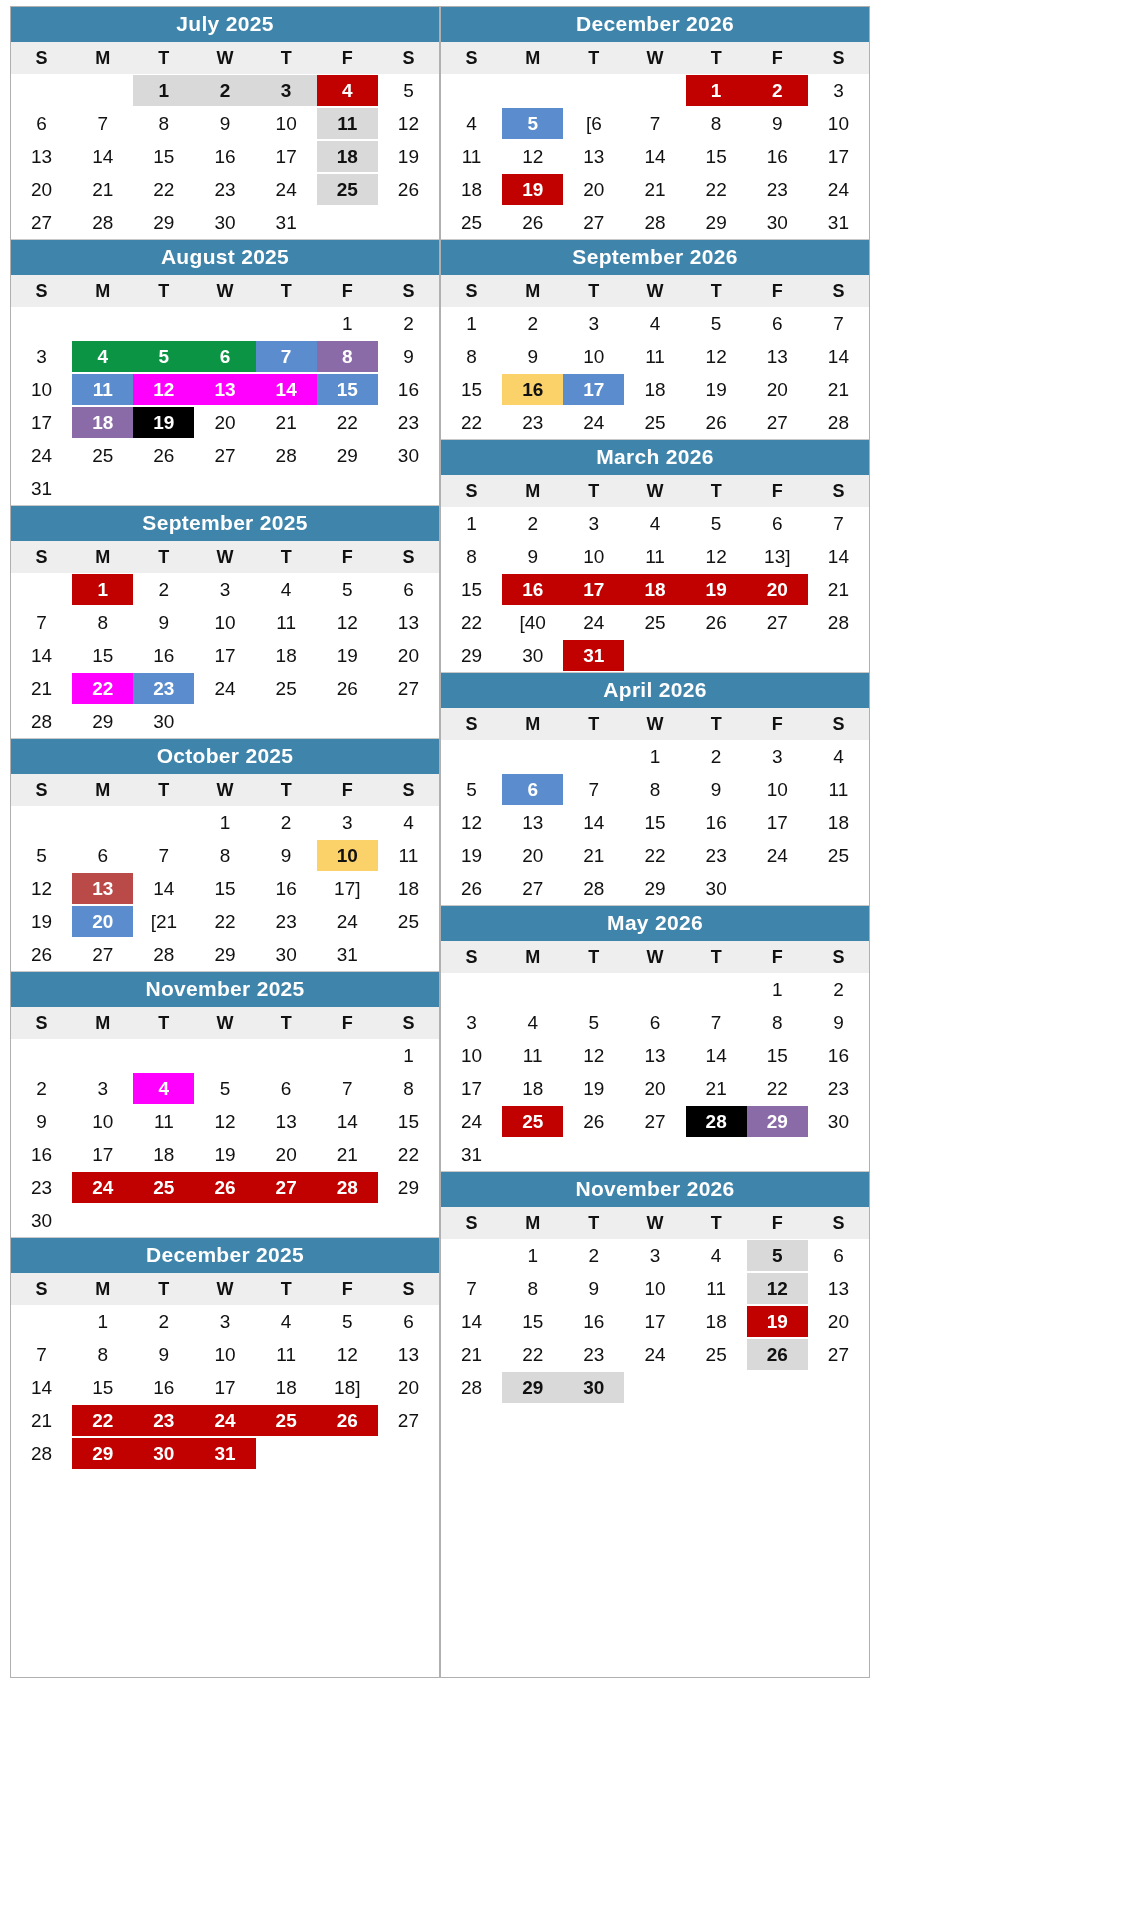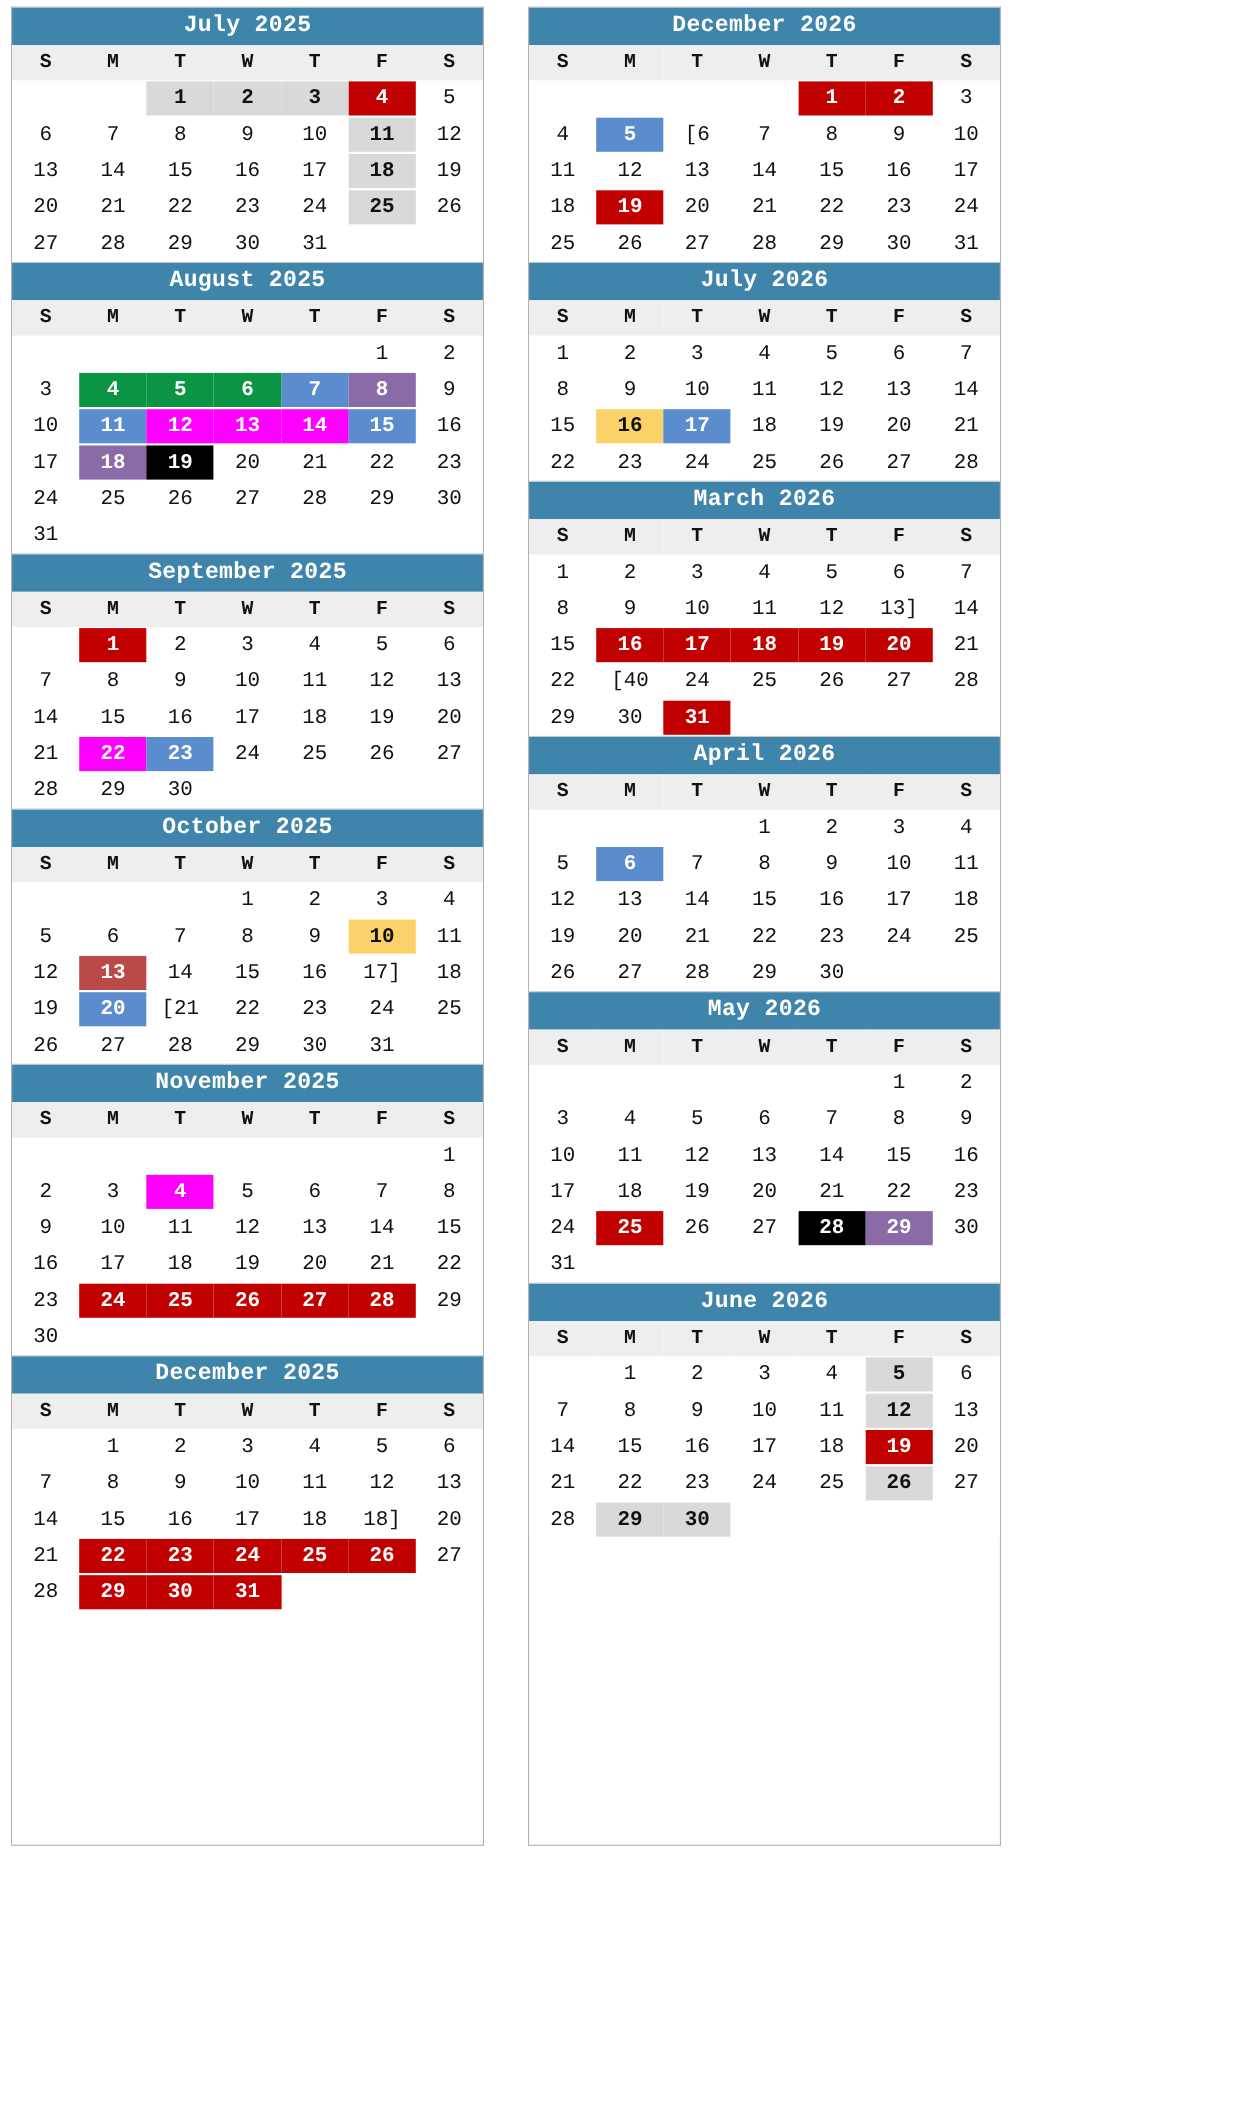--- a/index.html
+++ b/index.html
@@ -7,23 +7,21 @@
     margin: 0; padding: 0;
     width: 1128px; height: 1932px;
     background: #ffffff;
     font-family: "Liberation Sans", sans-serif;
   }
   .page {
     width: 1128px; height: 1684px;
     position: relative;
     padding: 6px 10px 6px 10px;
     display: flex;
-    gap: 40px;
     background: #ffffff;
-    font-family: Liberation Mono, monospace;
   }
   .column {
     width: 430px;
     display: flex;
     flex-direction: column;
     border: 1px solid #b0b0b0;
     background: #ffffff;
   }
   .month {
     border-bottom: 1px solid #c8c8c8;
@@ -1060,21 +1058,21 @@
                 <span class="cellbox hl-none">30</span>
               </td>
               <td>
                 <span class="cellbox hl-none">31</span>
               </td>
             </tr>
           </tbody>
         </table>
       </div>
       <div class="month">
-        <div class="month-title">July 2026</div>
+        <div class="month-title">September 2026</div>
         <table class="cal">
           <thead>
             <tr>
               <th>S</th>
               <th>M</th>
               <th>T</th>
               <th>W</th>
               <th>T</th>
               <th>F</th>
               <th>S</th>
@@ -1592,21 +1590,21 @@
                 <span class="cellbox">&nbsp;</span>
               </td>
               <td class="empty">
                 <span class="cellbox">&nbsp;</span>
               </td>
             </tr>
           </tbody>
         </table>
       </div>
       <div class="month">
-        <div class="month-title">June 2026</div>
+        <div class="month-title">November 2026</div>
         <table class="cal">
           <thead>
             <tr>
               <th>S</th>
               <th>M</th>
               <th>T</th>
               <th>W</th>
               <th>T</th>
               <th>F</th>
               <th>S</th>

